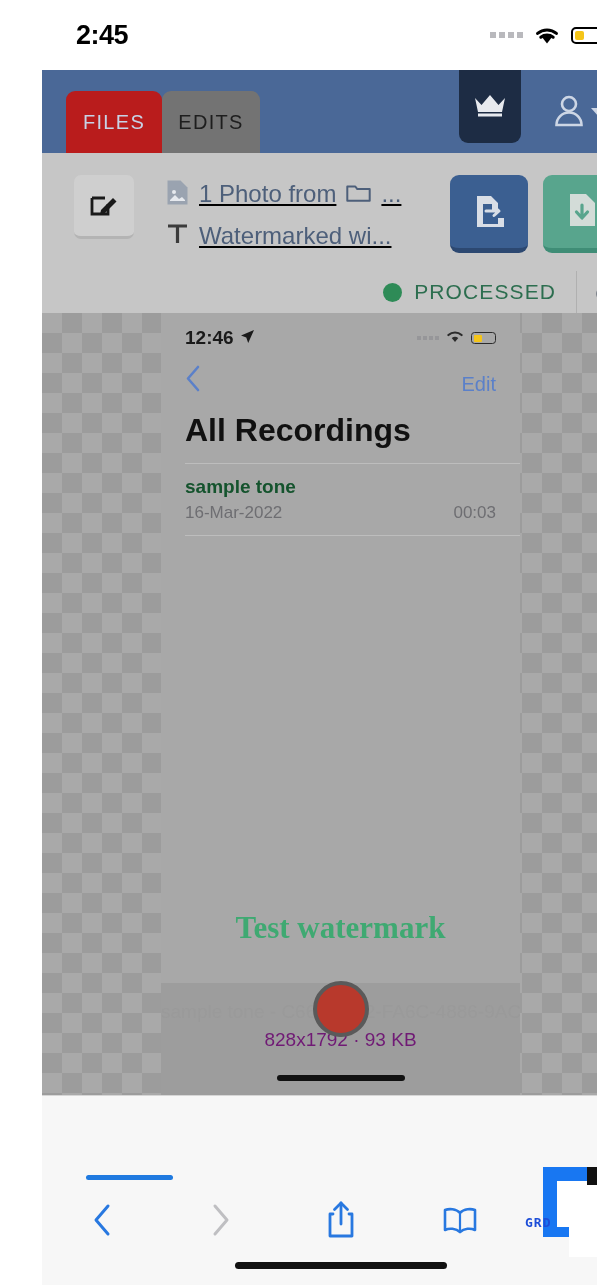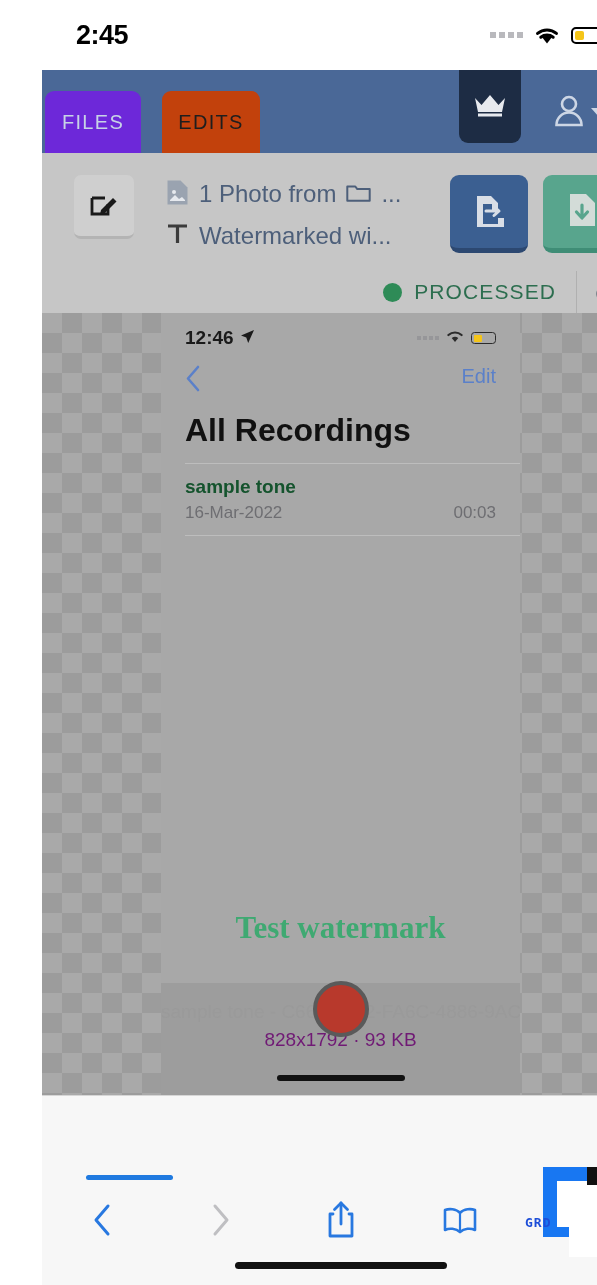--- a/index.html
+++ b/index.html
@@ -32,22 +32,22 @@
   
   .appbar {
     position:absolute; top:70px; left:0; width:597px; height:83px;
     background:#4a6897;
   }
   .tab {
     position:absolute; bottom:0; height:62px; border-radius:9px 9px 0 0;
     display:flex; align-items:center; justify-content:center;
     font-size:20px; letter-spacing:1.3px;
   }
-  .tab-files { left:3px; width:96px; background:#6d28d9; color:#c7d3e6; }
-  .tab-edits { left:120px; width:98px; background:#c2410c; color:#1e1e1e; }
+  .tab-files { left:24px; width:96px; background:#b91c1c; color:#c7d3e6; }
+  .tab-edits { left:120px; width:98px; background:#737373; color:#1e1e1e; }
   .crown-btn {
     position:absolute; top:0; right:118px; width:62px; height:73px;
     background:#1d2c44; border-radius:0 0 9px 9px;
     display:flex; align-items:center; justify-content:center;
   }
   .account {
     position:absolute; top:24px; right:30px; display:flex;
     align-items:center; gap:6px;
   }
   .caret-dn { width:0;height:0;border-left:9px solid transparent;
@@ -57,21 +57,21 @@
   .filebar {
     position:absolute; top:153px; left:0; width:597px; height:160px;
     background:#c6c6c6;
   }
   .edit-sq {
     position:absolute; left:32px; top:22px; width:60px; height:64px;
     background:#cfcfcf; border-radius:7px; border-bottom:3px solid #b4b4b4;
     display:flex; align-items:center; justify-content:center;
   }
   .fileinfo { position:absolute; left:124px; top:20px; width:250px; }
-  .fi-row { display:flex; align-items:center; gap:10px; height:42px; }
+  .fi-row { display:flex; align-items:center; gap:10px; height:42px;text-decoration:underline; }
   .fi-text { font-size:24px; color:#4d5f7a; white-space:nowrap; }
   .actbtn {
     position:absolute; top:22px; width:78px; height:78px; border-radius:9px;
     display:flex; align-items:center; justify-content:center;
   }
   .act-export { right:111px; background:#3b5f91; border-bottom:5px solid #2c4straight; border-bottom:5px solid #2c4871; }
   .act-dl { right:18px; background:#58a58d; border-bottom:5px solid #3f8d76; }
 
   .statusrow {
     position:absolute; left:0; bottom:0; width:597px; height:54px;
@@ -99,21 +99,21 @@
     background:#a8a8a8;
   }
   .shot-sb { display:flex; justify-content:space-between; align-items:center;
              padding:14px 24px 0 24px; }
   .shot-time { font-size:19px; font-weight:bold; color:#1a1a1a; }
   .shot-sbright { display:flex; align-items:center; gap:7px; }
   .shot-dots { display:flex; gap:2px; }
   .shot-dots i { width:4px;height:4px;background:#969699;display:block; }
   .sbatt { width:25px;height:12px;border:1.5px solid #2b2b2b;border-radius:3.5px;padding:1.5px; }
   .sbatt span { display:block;height:100%;width:40%;background:#f5c518;border-radius:1px; }
-  .shot-navrow { display:flex; justify-content:space-between; align-items:flex-start;
+  .shot-navrow { display:flex; justify-content:space-between; align-items:flex-end;
                  padding:16px 24px 0 24px; }
   .shot-edit { font-size:20px; color:#5b80c9; }
   .shot-title { font-size:32px; font-weight:bold; color:#111; padding:16px 24px 14px 24px; }
   .shot-sep { height:1px; background:#bdbdbd; margin-left:24px; }
   .rec-row { padding:12px 24px 0 24px; }
   .rec-name { font-size:19px; font-weight:bold; color:#14532d; }
   .rec-meta { display:flex; justify-content:space-between; margin-top:5px; }
   .rec-date, .rec-dur { font-size:17px; color:#6e6e72; }
   .wmark {
     position:absolute; left:0; right:0; top:597px; text-align:center;

